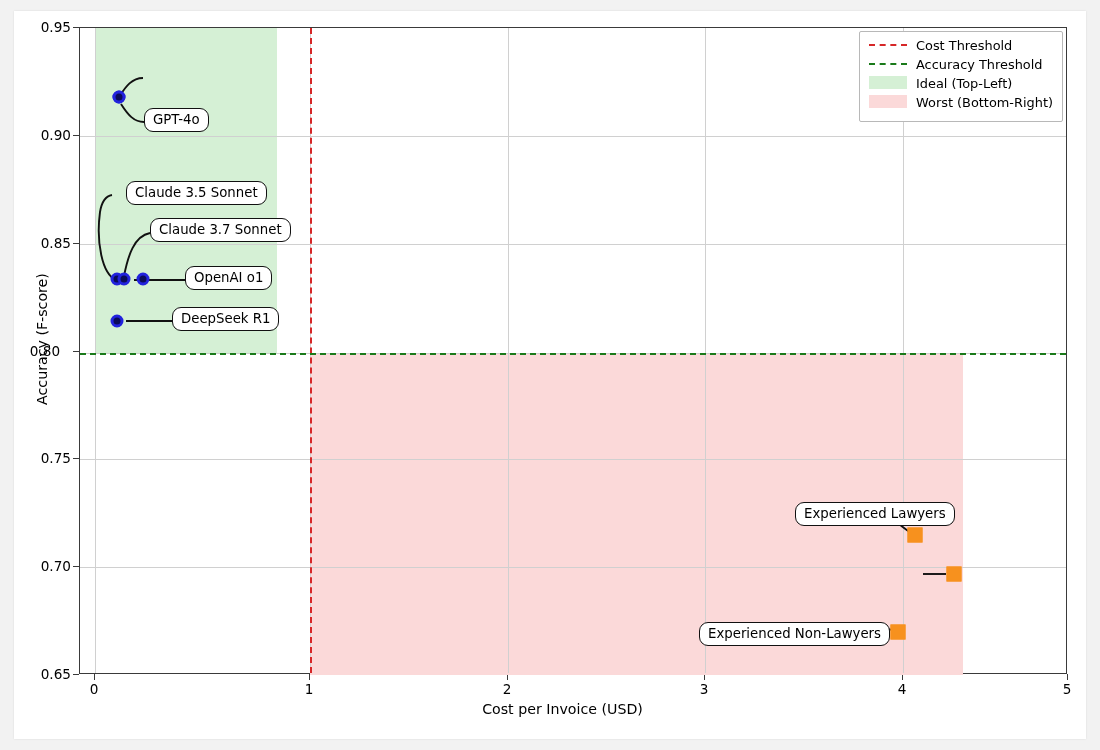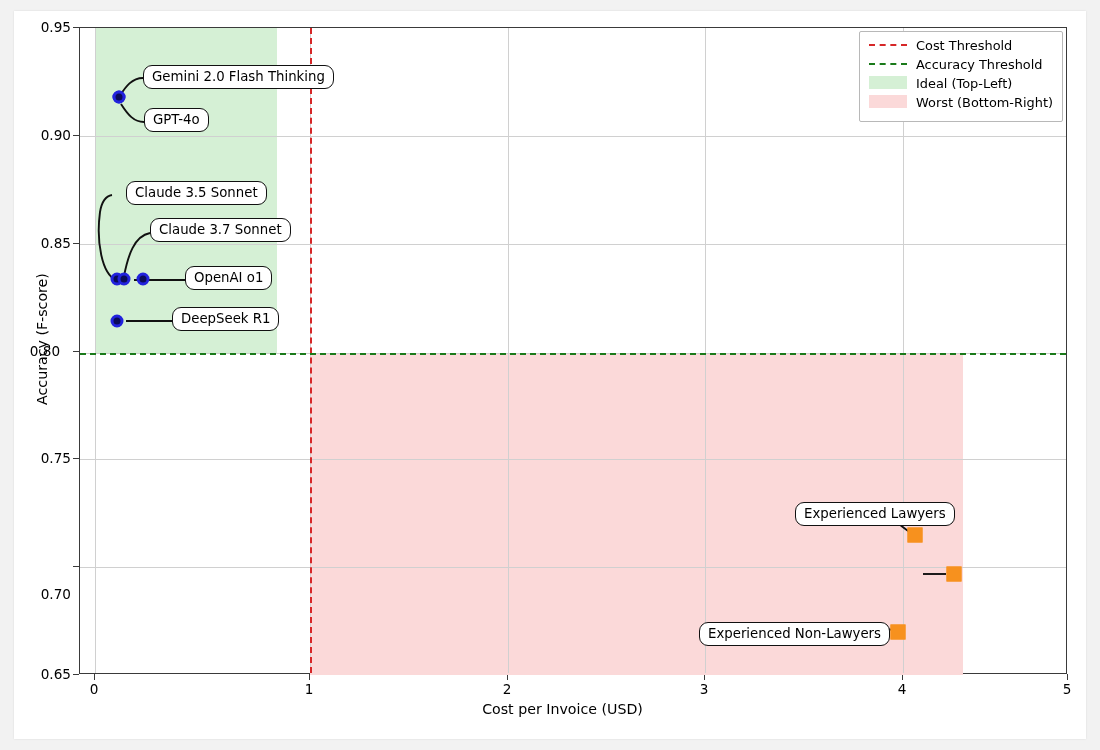--- a/index.html
+++ b/index.html
@@ -178,21 +178,21 @@
 <body>
 
 <div id="page">
   <div id="figure">
 
     <div id="ylabel">Accuracy (F-score)</div>
 
     <div id="xlabel">Cost per Invoice (USD)</div>
 
     <div class="ytick-label" style="left:5px; top:663px;">0.65</div>
-    <div class="ytick-label" style="left:5px; top:555px;margin-top:28px;">0.70</div>
+    <div class="ytick-label" style="left:5px; top:555px;">0.70</div>
     <div class="ytick-label" style="left:5px; top:447px;">0.75</div>
     <div class="ytick-label" style="left:5px; top:340px;text-align:center;">0.80</div>
     <div class="ytick-label" style="left:5px; top:232px;">0.85</div>
     <div class="ytick-label" style="left:5px; top:124px;">0.90</div>
     <div class="ytick-label" style="left:5px; top:16px;">0.95</div>
 
     <div class="tickmark-y" style="left:59px; top:663px;"></div>
     <div class="tickmark-y" style="left:59px; top:555px;"></div>
     <div class="tickmark-y" style="left:59px; top:447px;"></div>
     <div class="tickmark-y" style="left:59px; top:340px;"></div>
@@ -261,21 +261,20 @@
       <div class="pt model" title="GPT-4o" style="left:39px; top:69px;"></div>
       <div class="pt model" title="Claude 3.5 Sonnet" style="left:37px; top:251px;"></div>
       <div class="pt model" title="Claude 3.7 Sonnet" style="left:44px; top:251px;"></div>
       <div class="pt model" title="OpenAI o1" style="left:63px; top:251px;"></div>
       <div class="pt model" title="DeepSeek R1" style="left:37px; top:293px;"></div>
 
       <div class="pt human" title="Experienced Lawyers" style="left:835px; top:507px;"></div>
       <div class="pt human" title="Early Career Lawyers" style="left:874px; top:546px;"></div>
       <div class="pt human" title="Experienced Non-Lawyers" style="left:818px; top:604px;"></div>
 
-      <div class="callout" style="left:63px; top:37px;">Gemini 2.0 Flash Thinking</div>
       <div class="callout" style="left:64px; top:80px;">GPT-4o</div>
       <div class="callout" style="left:46px; top:153px;">Claude 3.5 Sonnet</div>
       <div class="callout" style="left:70px; top:190px;">Claude 3.7 Sonnet</div>
       <div class="callout" style="left:105px; top:238px;">OpenAI o1</div>
       <div class="callout" style="left:92px; top:279px;">DeepSeek R1</div>
 
       <div class="callout" style="left:683px; top:474px;margin-left:32px;">Experienced Lawyers</div>
       <div class="callout" style="left:619px; top:594px;">Experienced Non-Lawyers</div>
 
       <div id="legend">

